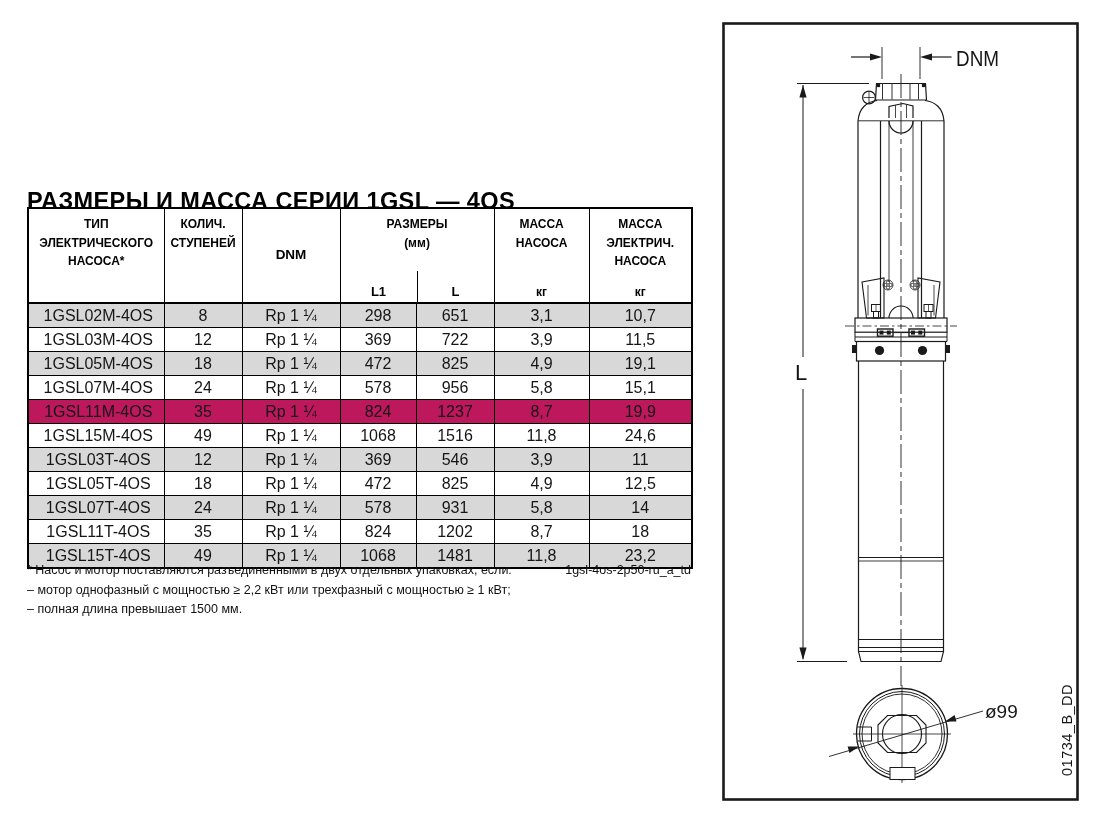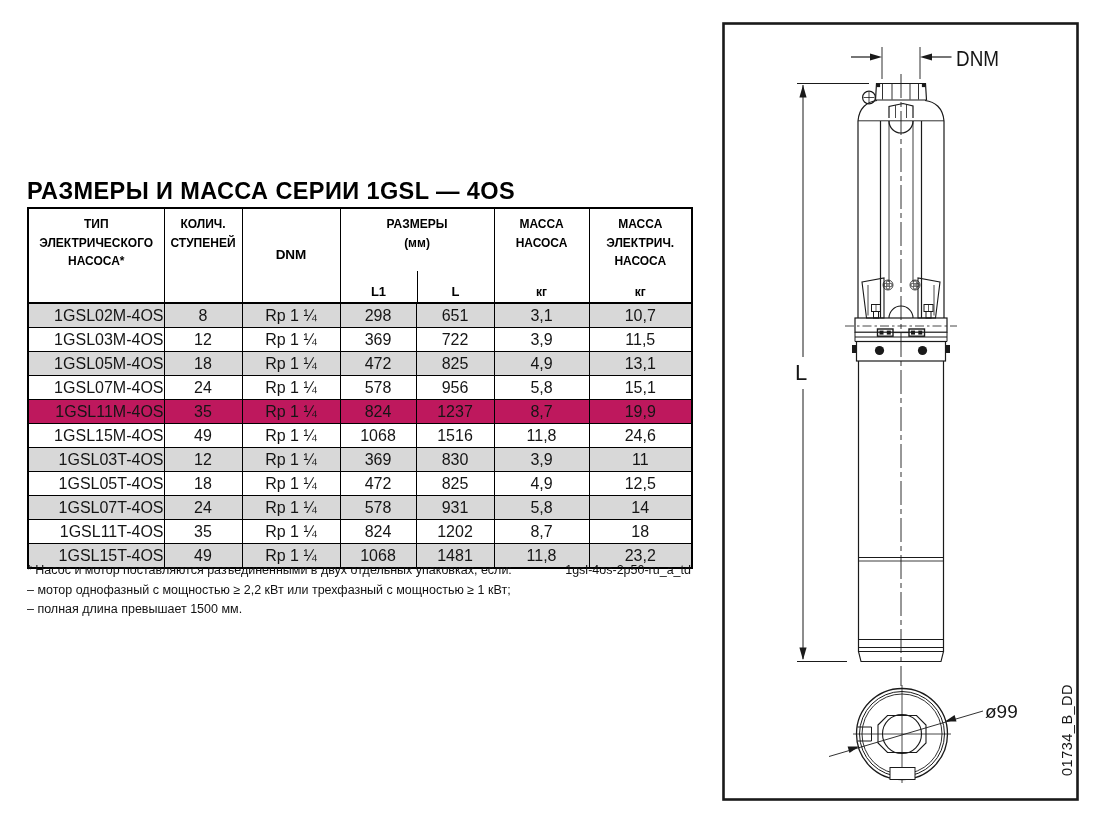--- a/index.html
+++ b/index.html
@@ -1,21 +1,21 @@
 <!DOCTYPE html>
 <html><head>
 <meta charset="utf-8">
 <style>
   html,body{margin:0;padding:0;}
   body{
     width:1112px;height:840px;position:relative;background:#ffffff;
     font-family:"Liberation Sans", sans-serif;color:#000;overflow:hidden;
   }
   .page-title{
-    position:absolute;left:27px;top:164px;font-size:23.5px;font-weight:bold;
+    position:absolute;left:27px;top:174px;font-size:23.5px;font-weight:bold;
     letter-spacing:.4px;line-height:1;white-space:nowrap;
   }
   table.dims{
     position:absolute;left:27px;top:207px;width:664px;table-layout:fixed;
     border-collapse:collapse;border:2.6px solid #000;background:#fff;
   }
   table.dims th{
     border-left:1.5px solid #000;border-bottom:2.2px solid #000;
     padding:0;height:93px;vertical-align:top;font-weight:bold;
   }
@@ -27,21 +27,21 @@
   .hwrap.center .htop{padding-top:0;font-size:13.5px;}
   .hunit{font-size:12px;text-align:center;padding-bottom:3px;}
   .subrow{display:flex;height:31px;}
   .subrow span{flex:1;display:flex;align-items:flex-end;justify-content:center;
     font-size:13px;font-weight:bold;padding-bottom:3px;}
   .subrow span + span{border-left:1.5px solid #000;}
   table.dims td{
     border-left:1.5px solid #000;padding:0;height:23px;font-size:16px;
     text-align:center;line-height:23px;white-space:nowrap;overflow:hidden;color:#151515;
   }
-  table.dims td:first-child{border-left:none;text-align:right;padding-left:4px;}
+  table.dims td:first-child{border-left:none;text-align:center;padding-left:4px;}
   table.dims tbody tr + tr td{border-top:1.1px solid #000;}
   .footnotes{position:absolute;left:27px;top:561px;width:664px;font-size:12.5px;
     line-height:19.5px;color:#111;}
   .fn-first{display:flex;gap:48px;}
   .doc-code{margin-left:auto;}
   svg.drawing{position:absolute;left:0;top:0;}
   svg.drawing text{font-family:"Liberation Sans", sans-serif;fill:#151515;stroke:none;}
 </style>
 </head>
 <body>
@@ -124,21 +124,21 @@
         <td>3,9</td>
         <td>11,5</td>
       </tr>
       <tr style="background: rgb(216, 216, 216);">
         <td>1GSL05M-4OS</td>
         <td>18</td>
         <td>Rp 1 ¼</td>
         <td>472</td>
         <td>825</td>
         <td>4,9</td>
-        <td>13,1</td>
+        <td>19,1</td>
       </tr>
       <tr>
         <td>1GSL07M-4OS</td>
         <td>24</td>
         <td>Rp 1 ¼</td>
         <td>578</td>
         <td>956</td>
         <td>5,8</td>
         <td>15,1</td>
       </tr>
@@ -158,21 +158,21 @@
         <td>1068</td>
         <td>1516</td>
         <td>11,8</td>
         <td>24,6</td>
       </tr>
       <tr style="background: rgb(216, 216, 216);">
         <td>1GSL03T-4OS</td>
         <td>12</td>
         <td>Rp 1 ¼</td>
         <td>369</td>
-        <td>830</td>
+        <td>546</td>
         <td>3,9</td>
         <td>11</td>
       </tr>
       <tr>
         <td>1GSL05T-4OS</td>
         <td>18</td>
         <td>Rp 1 ¼</td>
         <td>472</td>
         <td>825</td>
         <td>4,9</td>

